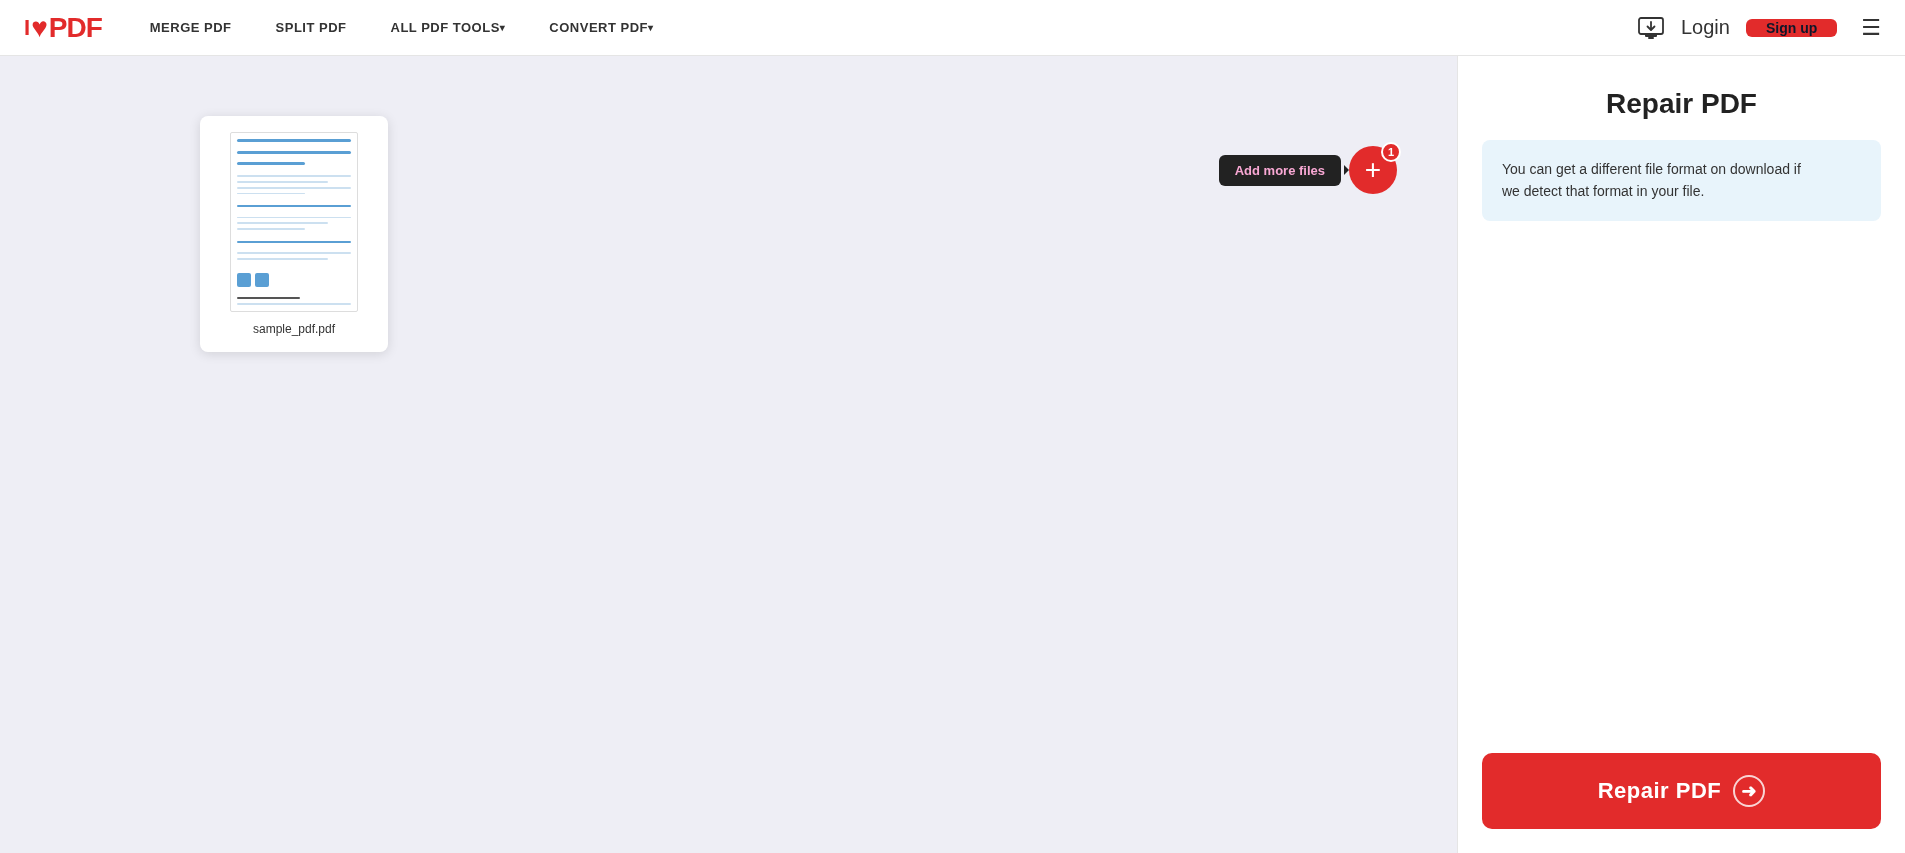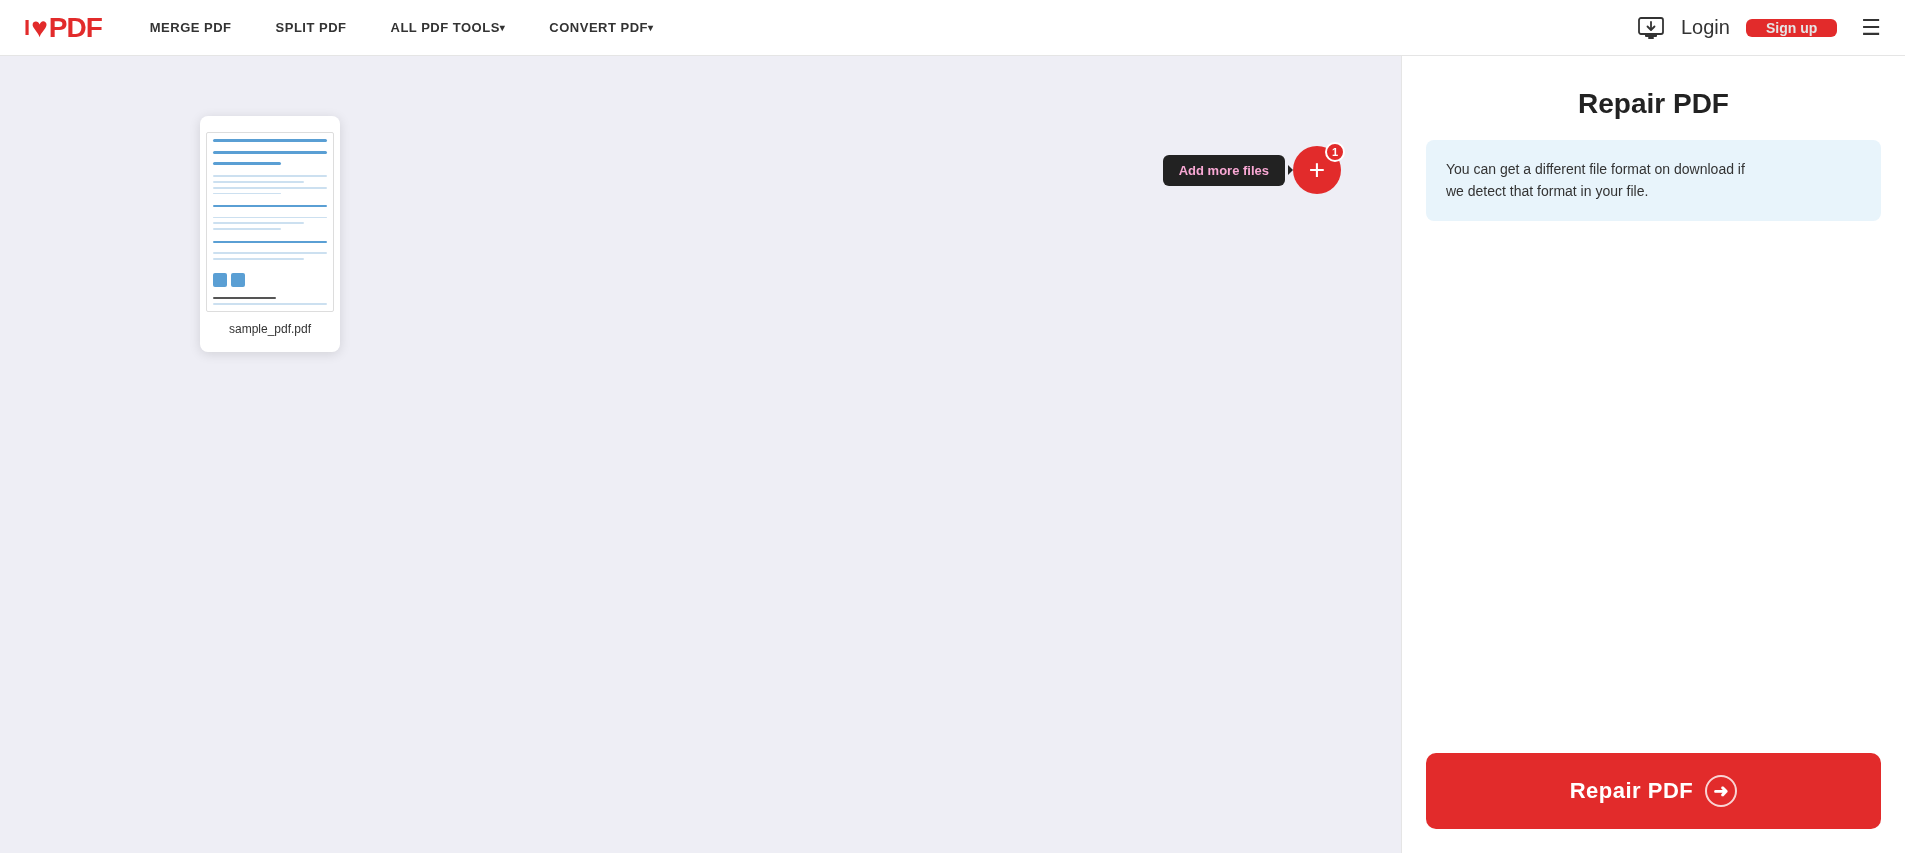--- a/index.html
+++ b/index.html
@@ -60,21 +60,21 @@
     .login-btn {
       background: none;
       border: none;
       cursor: pointer;
       color: #333;
       font-size: 20px;
       font-weight: 500;
     }
     .signup-btn {
       background: #e22b2b;
-      color: #e5e5e5;
+      color: #0f172a;
       border: none;
       border-radius: 6px;
       padding: 1px 20px;
       font-size: 14px;
       font-weight: 700;
       cursor: pointer;
     }
     .menu-btn {
       background: none;
       border: none;
@@ -101,21 +101,21 @@
       padding: 60px 0 0 200px;
       overflow: hidden;
     }
 
     
     .file-card {
       background: #fff;
       border-radius: 8px;
       box-shadow: 0 2px 12px rgba(0,0,0,0.12);
       padding: 16px;
-      width: 140px;
+      width: 188px;
       display: flex;
       flex-direction: column;
       align-items: center;
       gap: 10px;
       position: relative;
     }
 
     
     .pdf-preview {
       width: 128px;
@@ -213,21 +213,21 @@
       font-size: 11px;
       font-weight: 700;
       display: flex;
       align-items: center;
       justify-content: center;
       border: 2px solid #fff;
     }
 
     
     .right-panel {
-      width: 504px;
+      width: 448px;
       background: #fff;
       border-left: 1px solid #e5e5e5;
       display: flex;
       flex-direction: column;
       align-items: stretch;
     }
     .right-panel-title {
       font-size: 28px;
       font-weight: 700;
       color: #222;

